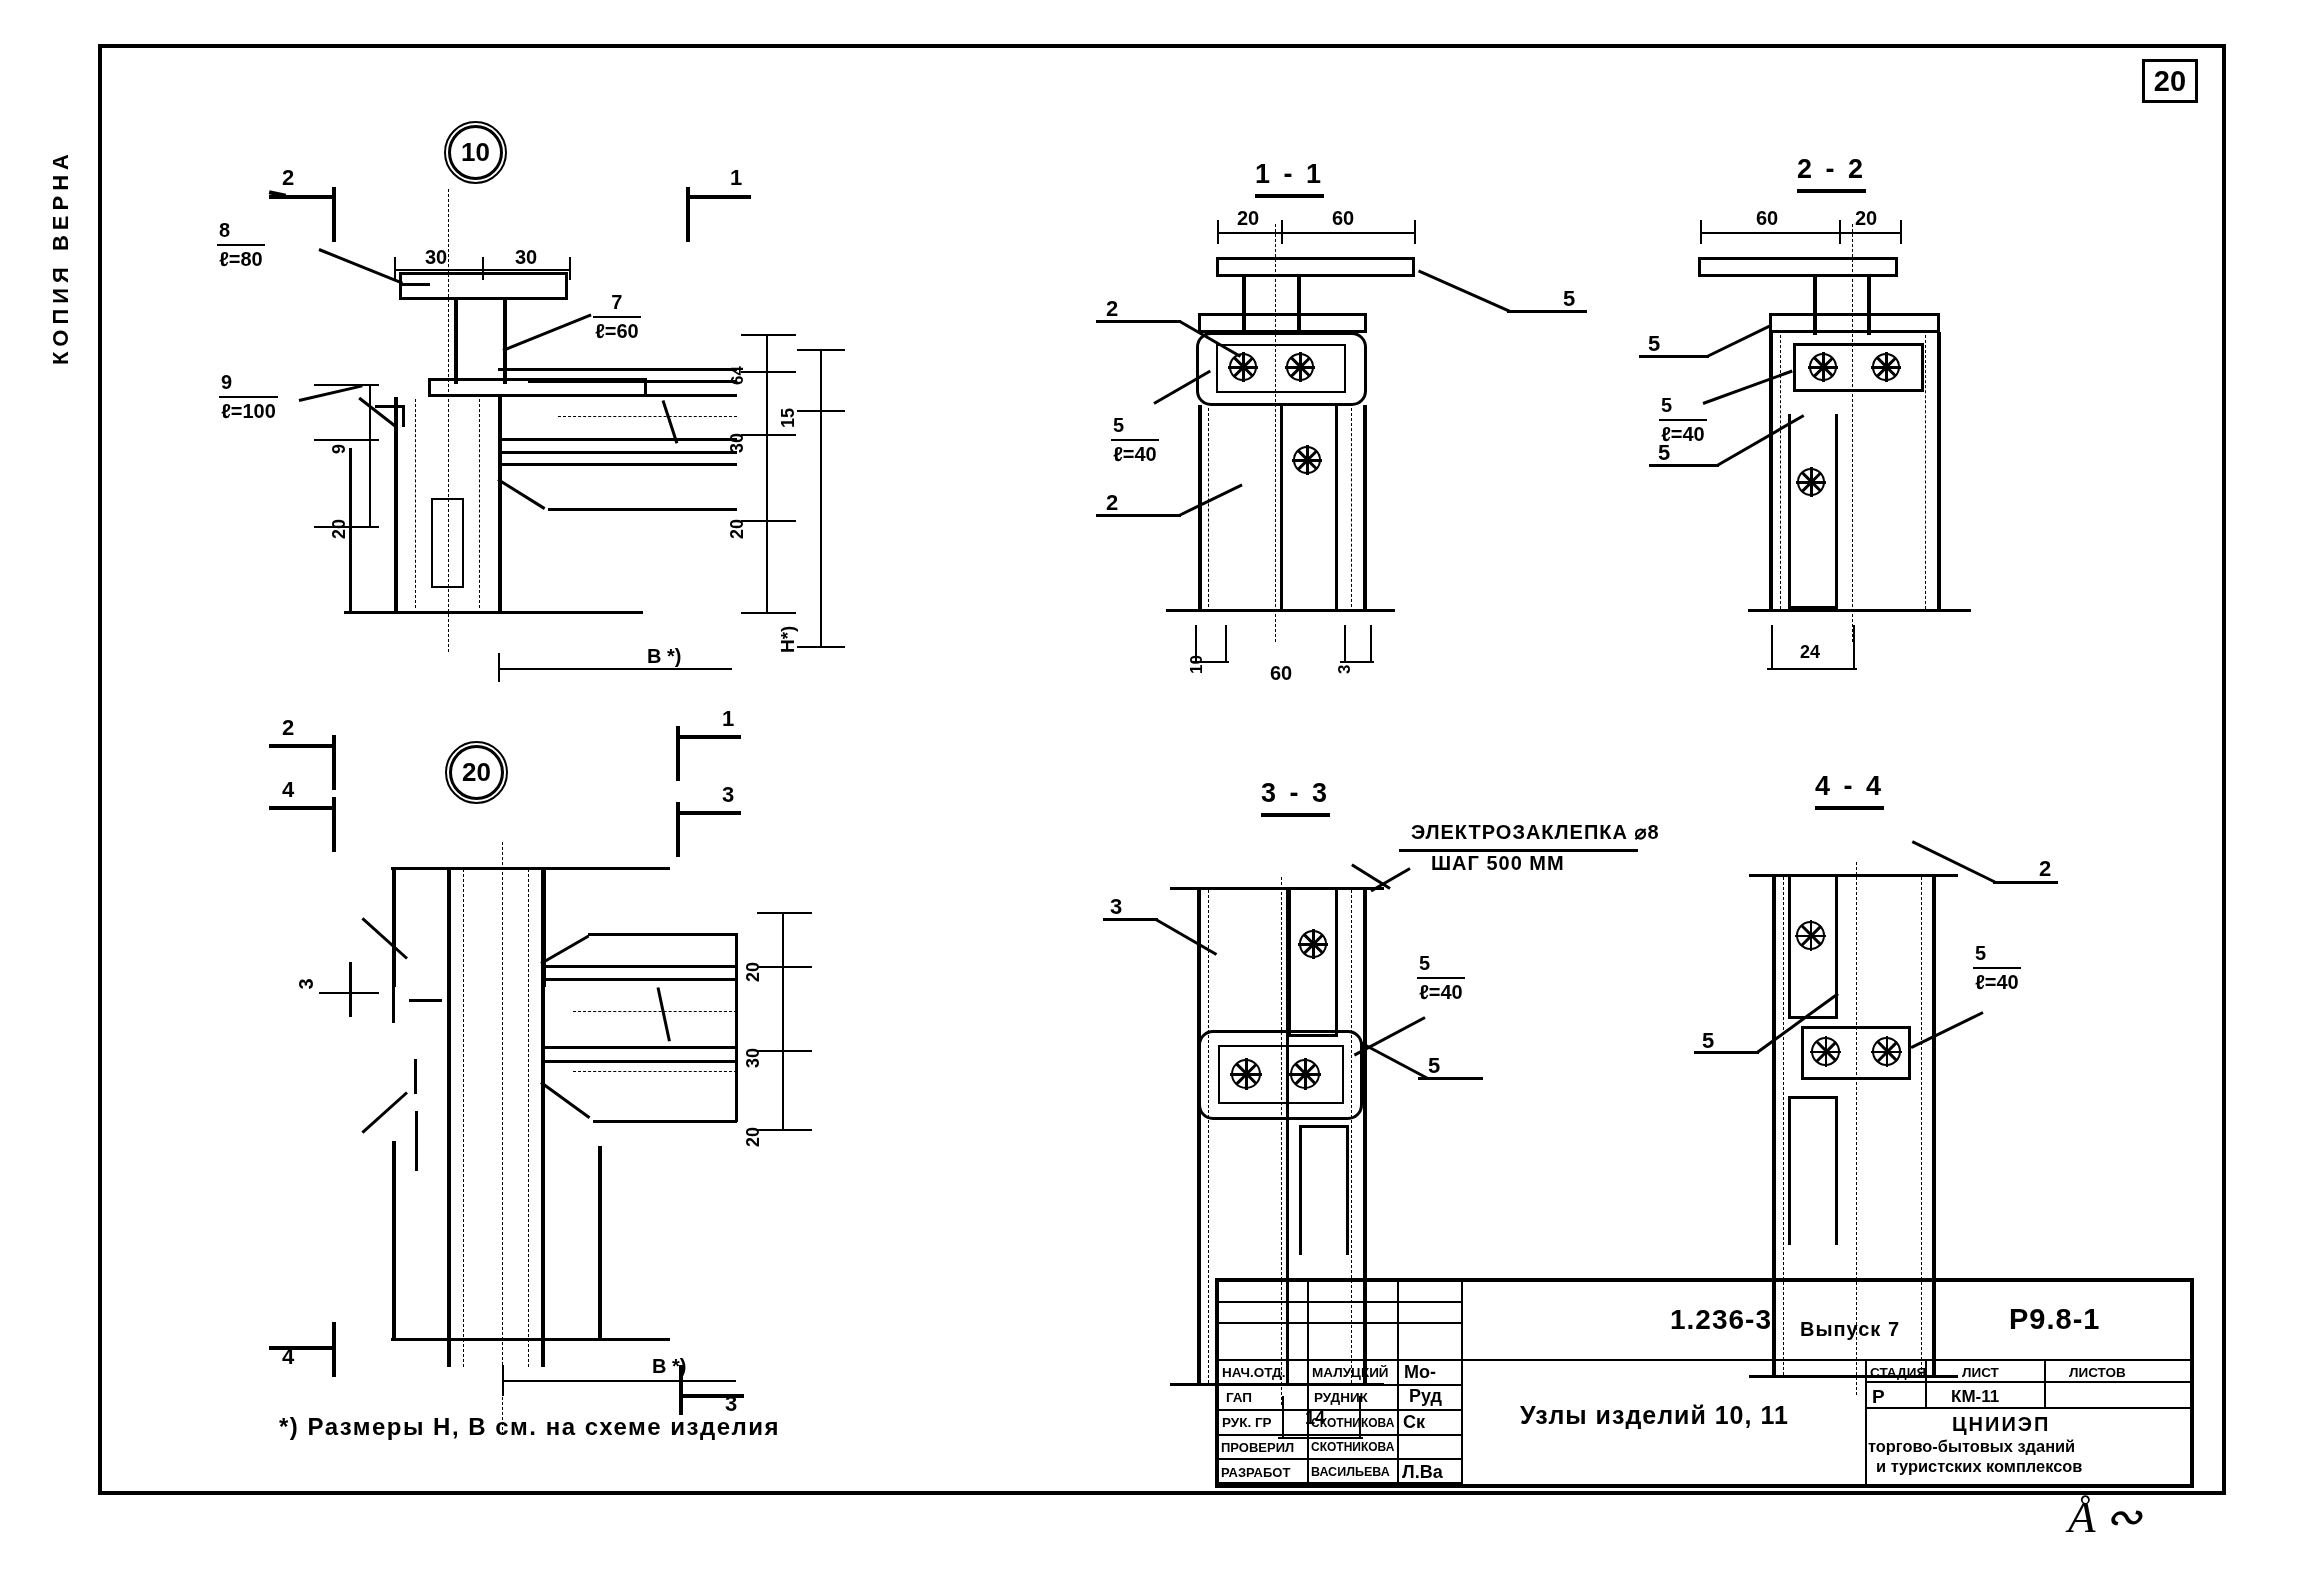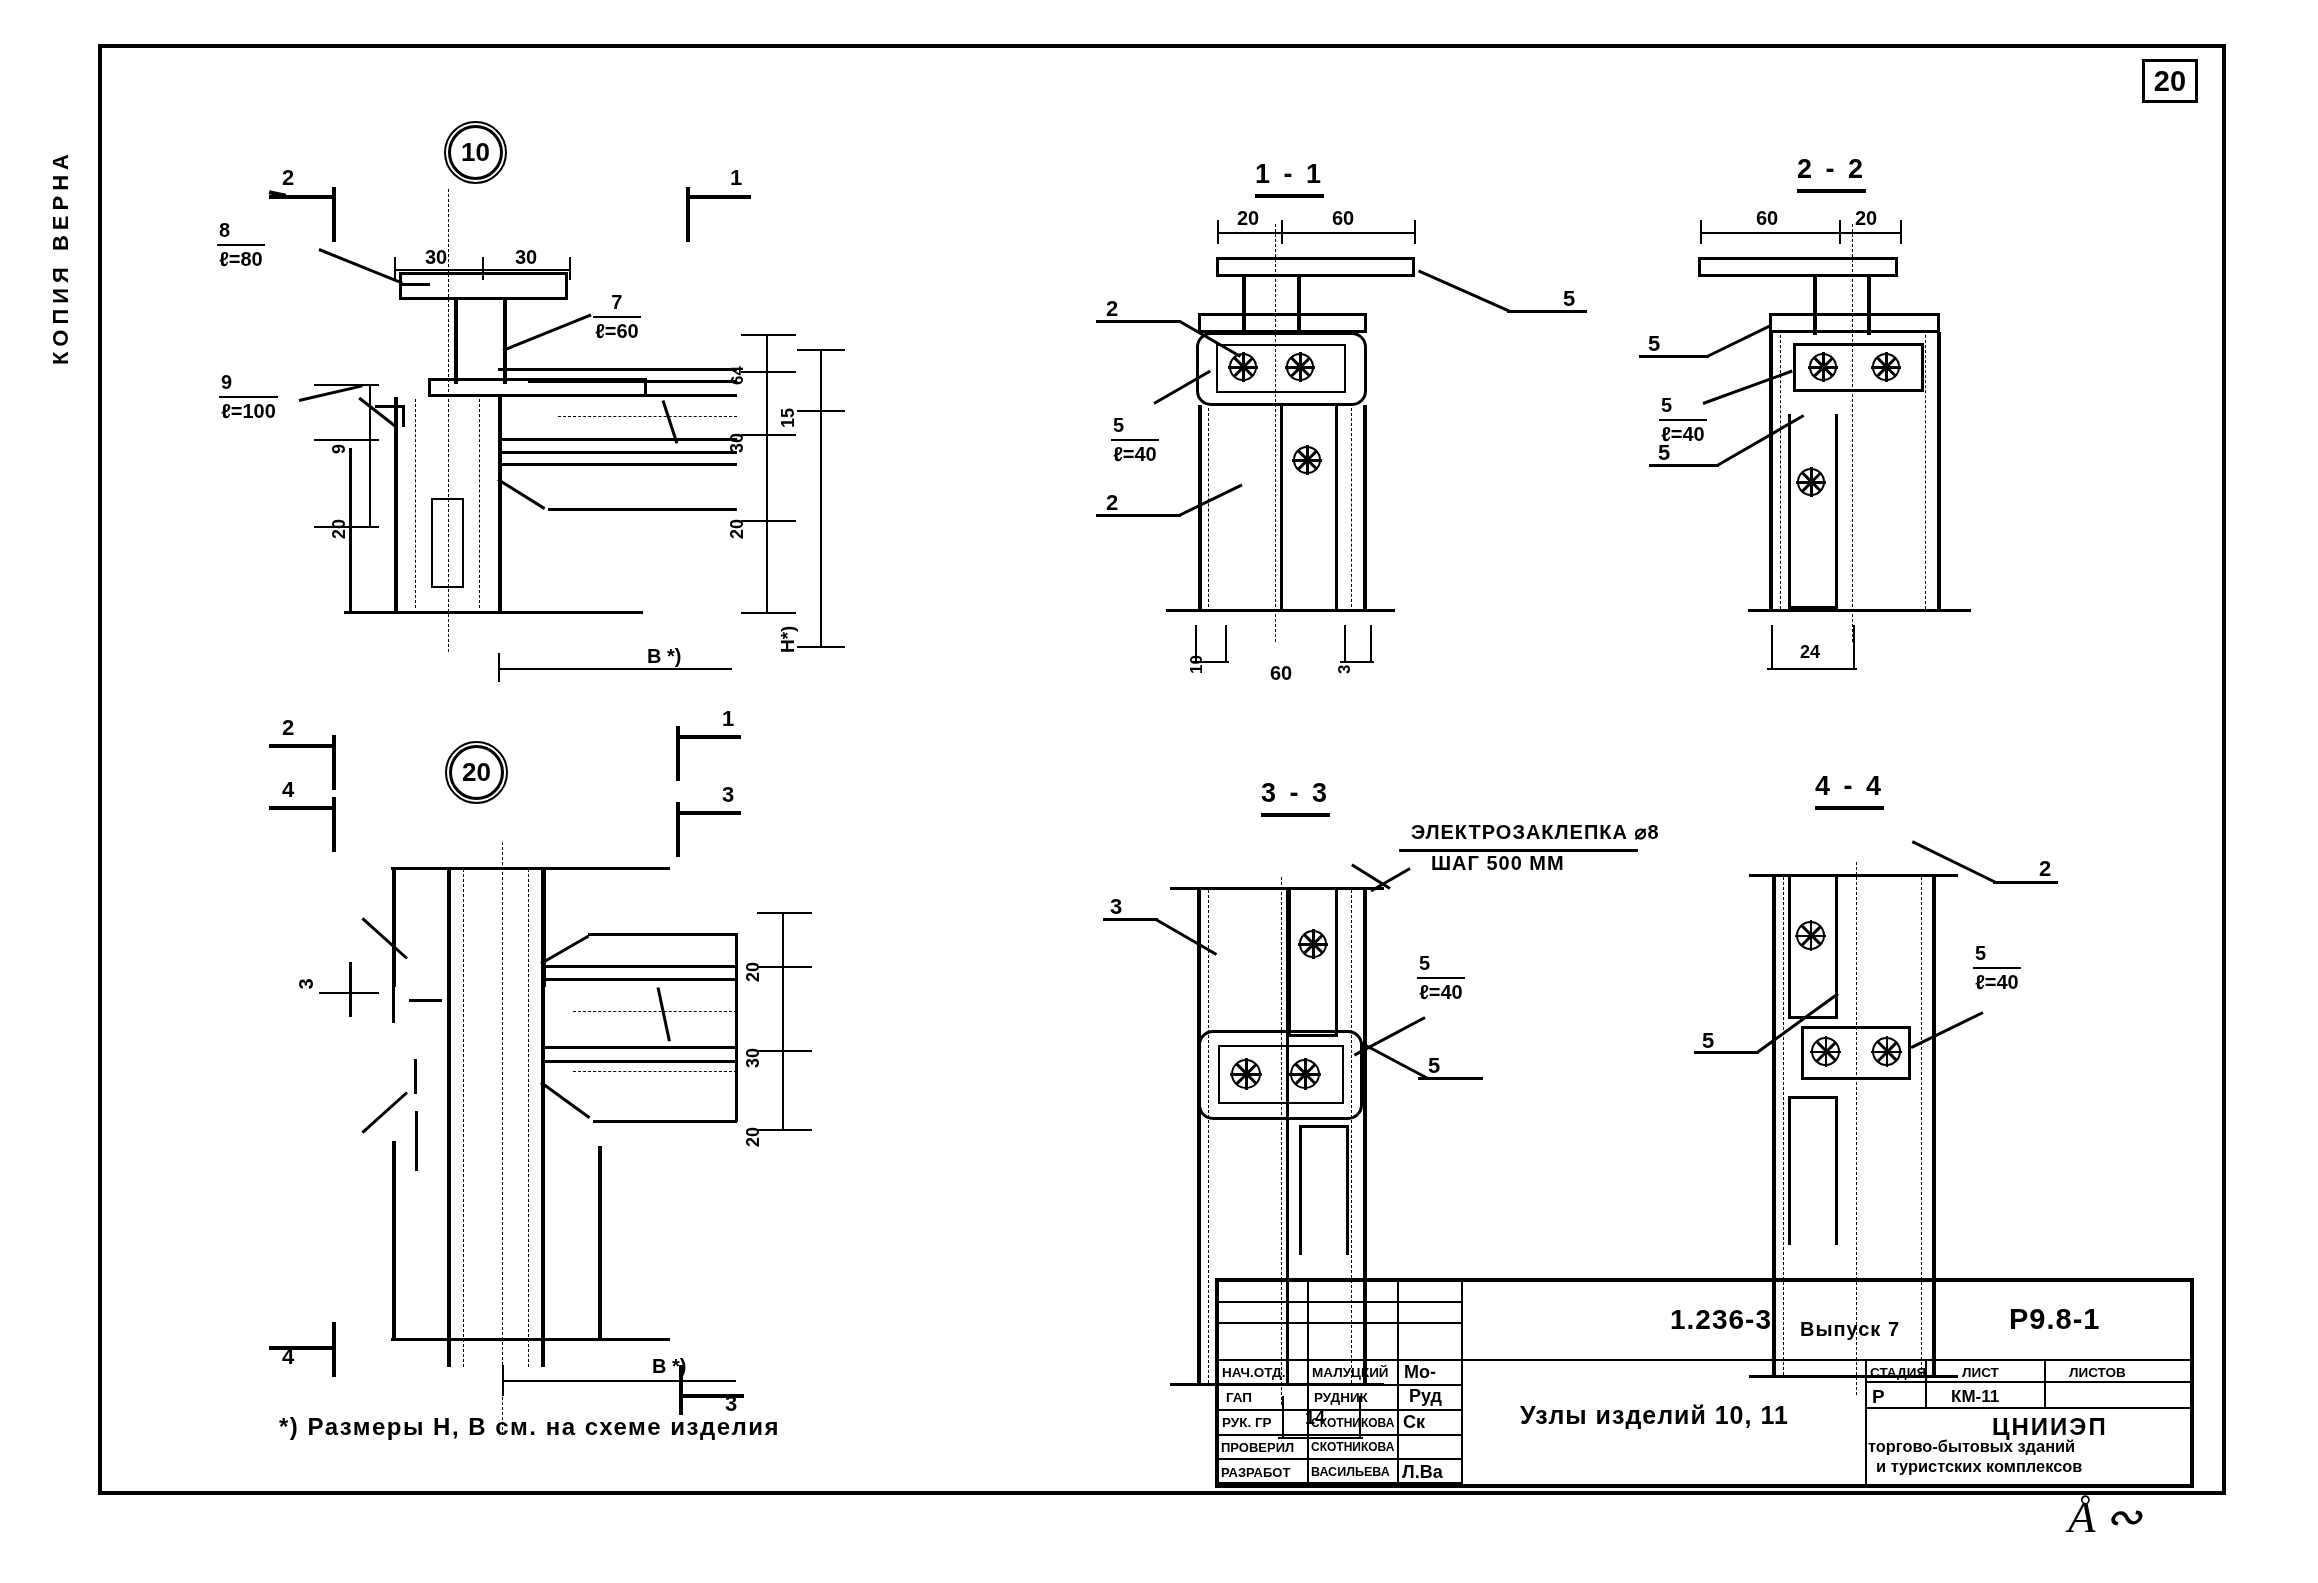--- a/index.html
+++ b/index.html
@@ -711,21 +711,21 @@
     <div class="tx" style="left:850px; top:83px; font-size:13.5px;">ЛИСТОВ</div>
 
     <div class="cell" style="left:648px; top:101px; width:60px; height:26px;"></div>
     <div class="cell" style="left:707px; top:101px; width:120px; height:26px;"></div>
     <div class="cell" style="left:827px; top:101px; width:144px; height:26px; border-right:none;"></div>
     <div class="tx" style="left:653px; top:104px; font-size:19px;">Р</div>
     <div class="tx" style="left:732px; top:105px; font-size:17px;">КМ-11</div>
     <div class="tx" style="left:847px; top:105px; font-size:17px;"></div>
 
     <div class="cell" style="left:648px; top:127px; width:324px; height:76px; border-right:none; border-bottom:none;"></div>
-    <div class="tx" style="left:773px; top:131px; font-size:24px; letter-spacing:2px;">ЦНИИЭП</div>
+    <div class="tx" style="left:733px; top:131px; font-size:20px; letter-spacing:2px;">ЦНИИЭП</div>
     <div class="tx" style="left:649px; top:155px; font-size:16.4px;">торгово-бытовых зданий</div>
     <div class="tx" style="left:657px; top:175px; font-size:16.4px;">и туристских комплексов</div>
   </div>
 
   <div class="bigsig">Å ∾</div>
 
 </div>
 
 
 </body></html>

